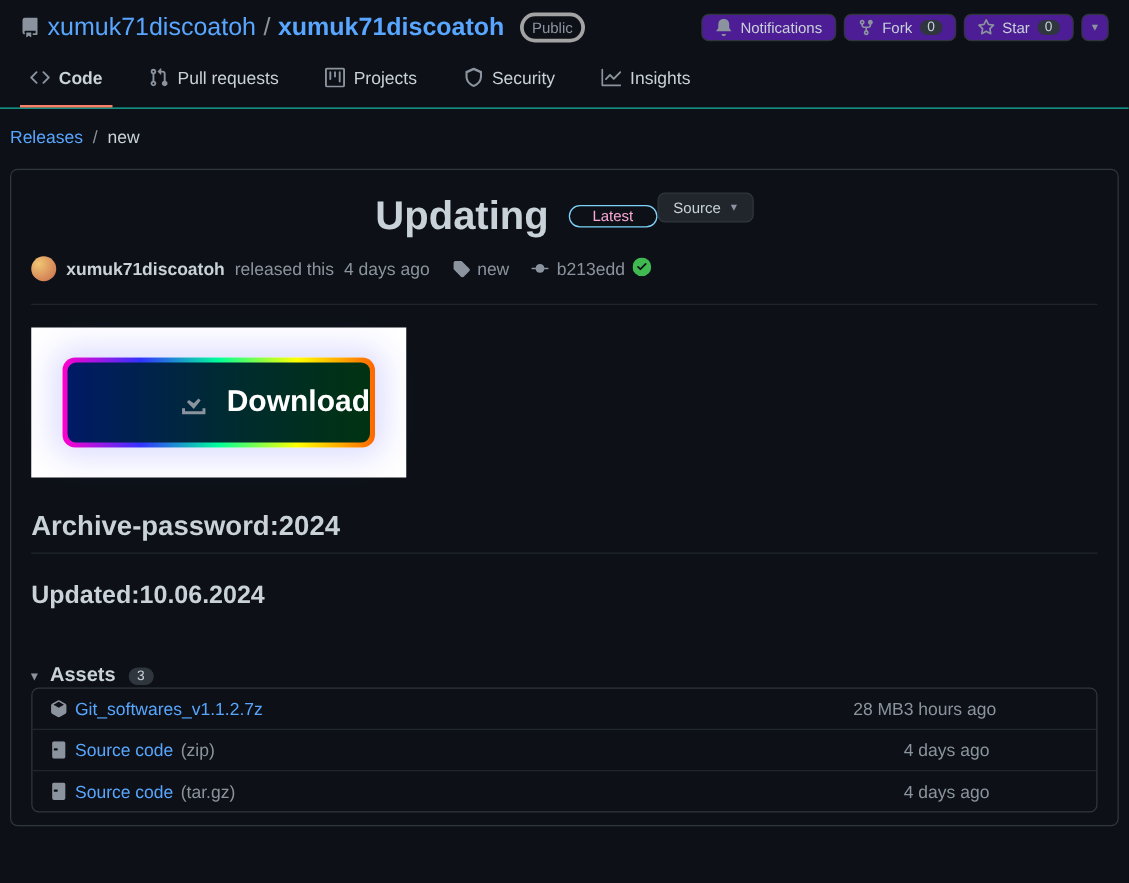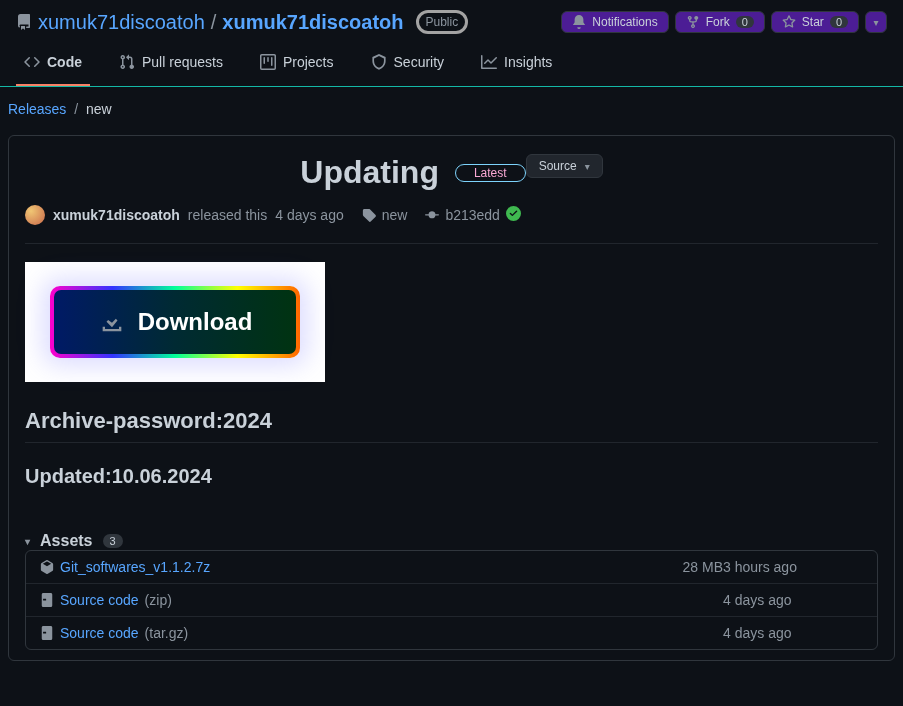--- a/index.html
+++ b/index.html
@@ -170,21 +170,21 @@
       padding: 4px;
       background: linear-gradient(90deg, #ff00cc, #3333ff, #00ff99, #ffff00, #ff6600);
       box-shadow: 0 0 25px 8px rgba(120,120,255,0.25);
     }
     .download-inner {
       width: 100%; height: 100%;
       background: linear-gradient(90deg, #001a66, #002a33, #003311);
       border-radius: 7px;
       display: flex;
       align-items: center;
-      justify-content: center;
+      justify-content: flex-end;
       gap: 12px;
       color: #fff;
       font-weight: 700;
       font-size: 24px;
       font-family: Arial, sans-serif;
     }
     
     .release-body-line {
       font-size: 22px;
       font-weight: 600;

